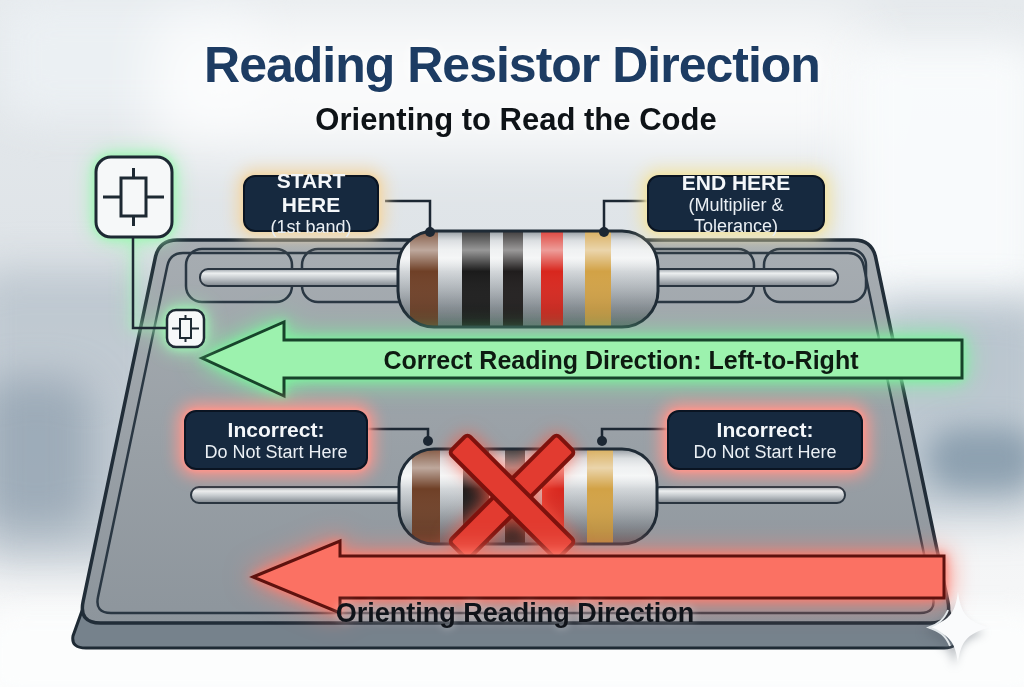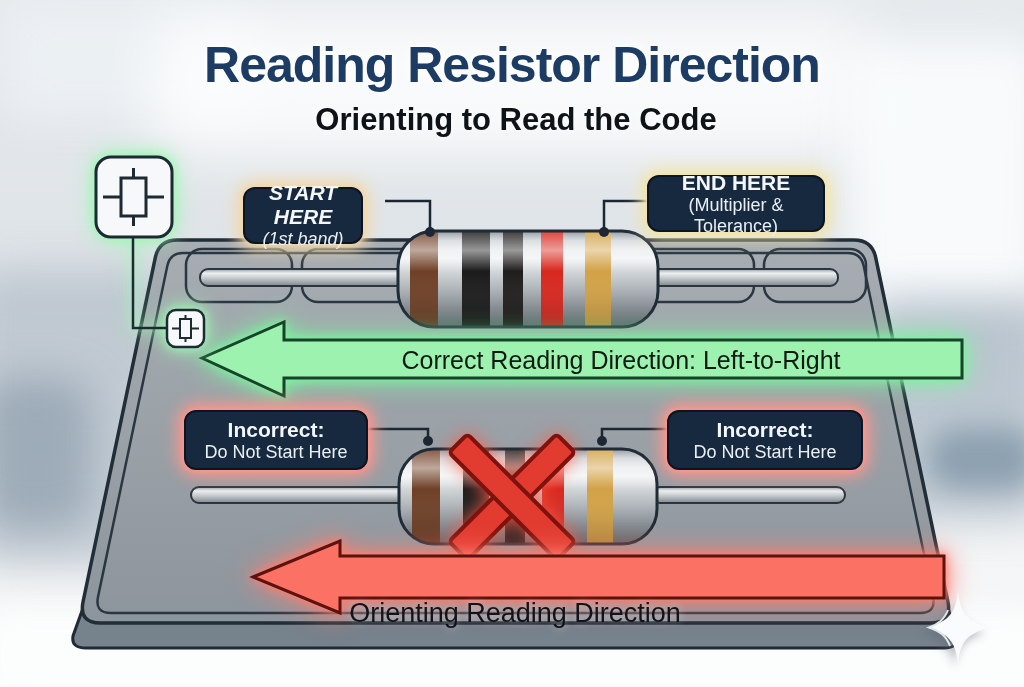--- a/index.html
+++ b/index.html
@@ -33,26 +33,26 @@
   }
 
   .callout {
     position:absolute; background:#16293f; border:2px solid #0a1422; border-radius:12px;
     color:#f4f7fa; text-align:center; display:flex; flex-direction:column; justify-content:center;
     padding:3px 6px; box-sizing:border-box;
     box-shadow:0 0 4px 1px var(--glow,#fff), 0 0 16px 6px var(--glow,#fff);
   }
   .callout .l1 { font-weight:bold; font-size:21px; line-height:24px; }
   .callout .l2 { font-size:18px; line-height:21px; color:#eaeff4; }
-  .co-start { left:243px; top:187px; width:120px; height:57px;font-style:italic; }
+  .co-start { left:243px; top:175px; width:136px; height:57px; }
   .co-end   { left:647px; top:175px; width:178px; height:57px; }
   .co-inc-l { left:184px; top:410px; width:184px; height:60px; }
   .co-inc-r { left:667px; top:410px; width:196px; height:60px; }
 
-  .arrow-label { position:absolute; text-align:center; font-weight:normal; }
+  .arrow-label { position:absolute; text-align:center; font-weight:bold; }
   .lbl-correct   { left:285px; top:342px; width:672px; font-size:25px; line-height:36px; color:#0d1a11; }
   .lbl-incorrect { left:215px; top:597px; width:600px; font-size:27px; line-height:32px; color:#10141a;
                    text-shadow:0 0 8px rgba(255,255,255,.5); }
 
   .glow-green { filter:drop-shadow(0 0 5px var(--glow,#86f2a4)) drop-shadow(0 0 13px var(--glow,#86f2a4)); }
   .glow-red   { filter:drop-shadow(0 0 5px var(--glow,#ff7d6e)) drop-shadow(0 0 13px var(--glow,#ff7d6e)); }
   .glow-x     { filter:drop-shadow(0 0 9px rgba(255,92,72,.85)); }
   .icon-glow  { filter:drop-shadow(0 0 4px #9df7b3) drop-shadow(0 0 10px #9df7b3); }
   .sparkle-shadow { filter:drop-shadow(-4px 5px 5px rgba(90,100,110,.45)); }
 </style>

